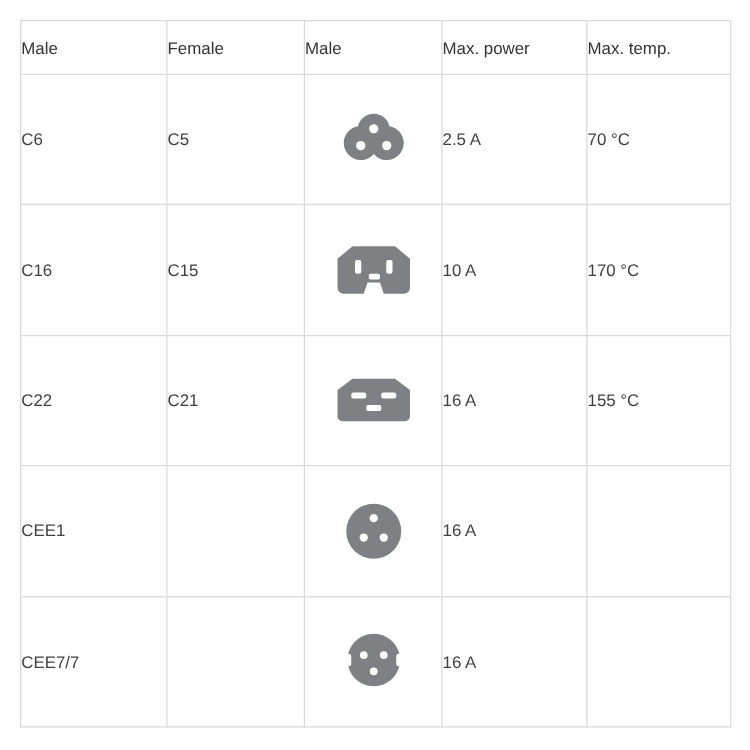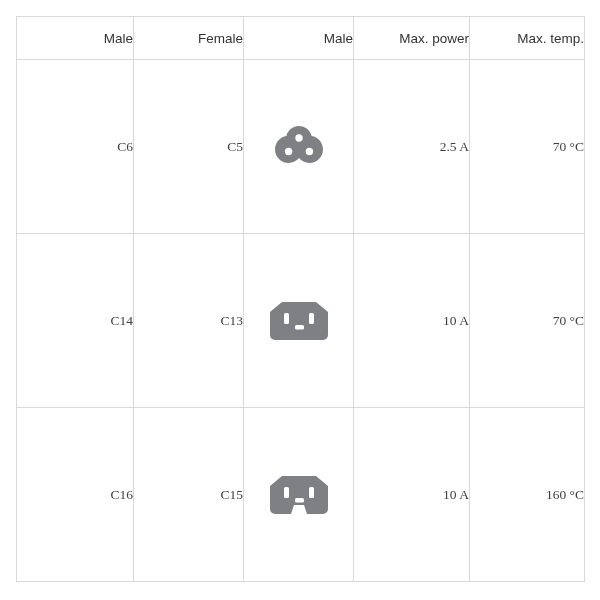--- a/index.html
+++ b/index.html
@@ -22,36 +22,35 @@
   }
   table.connector-table {
     width: 568px;
     height: 566px;
     border-collapse: collapse;
     table-layout: fixed;
   }
   table.connector-table td,
   table.connector-table th {
     border: 1px solid #d9d9d9;
-    text-align: right;
+    text-align: left;
     vertical-align: middle;
     font-weight: normal;
     font-size: 13.5px;
     color: #3f3f3f;
     padding: 0;
     margin-top: 12px;
   }
   table.connector-table thead th {
     height: 42px;
     font-size: 13.5px;
     color: #333333;
   }
   table.connector-table tbody td {
     height: 63px;
-    font-family: Liberation Serif, serif;
   }
   col.c-male   { width: 117px; }
   col.c-female { width: 110px; }
   col.c-vorm   { width: 110px; }
   col.c-power  { width: 116px; }
   col.c-temp   { width: 115px; }
 
   .shape-cell {
     position: relative;
     height: 63px;
@@ -102,53 +101,87 @@
               <circle class="holewhite" cx="20.6" cy="27.5" r="3.7"></circle>
               <circle class="holewhite" cx="41.4" cy="27.5" r="3.7"></circle>
             </svg>
           </div>
         </td>
         <td>2.5 A</td>
         <td>70 °C</td>
       </tr>
 
 
-      <tr>
-        <td>C14</td>
-        <td>C13</td>
-        <td class="shape-cell">
-          <div class="shape-holder">
-            <svg class="conn" width="62" height="42" viewBox="0 0 62 42" aria-hidden="true">
-              <path class="fillgray" d="M14 2h34l12 10v23a5 5 0 0 1-5 5H7a5 5 0 0 1-5-5V12L14 2z"></path>
-              <rect class="holewhite" x="16" y="13" width="5" height="11" rx="1.6"></rect>
-              <rect class="holewhite" x="41" y="13" width="5" height="11" rx="1.6"></rect>
-              <rect class="holewhite" x="27" y="25" width="9" height="4.6" rx="1.6"></rect>
-            </svg>
-          </div>
-        </td>
-        <td>10 A</td>
-        <td>70 °C</td>
-      </tr>
 
       <tr>
         <td>C16</td>
         <td>C15</td>
         <td class="shape-cell">
           <div class="shape-holder">
             <svg class="conn" width="62" height="42" viewBox="0 0 62 42" aria-hidden="true">
               <path class="fillgray" d="M14 2h34l12 10v23a5 5 0 0 1-5 5H39l-3-9h-10l-3 9H7a5 5 0 0 1-5-5V12L14 2z"></path>
               <rect class="holewhite" x="16" y="13" width="5" height="11" rx="1.6"></rect>
               <rect class="holewhite" x="41" y="13" width="5" height="11" rx="1.6"></rect>
               <rect class="holewhite" x="27" y="24" width="9" height="4.6" rx="1.6"></rect>
             </svg>
           </div>
         </td>
         <td>10 A</td>
-        <td>160 °C</td>
+        <td>170 °C</td>
       </tr>
 
 
+      <tr>
+        <td>C22</td>
+        <td>C21</td>
+        <td class="shape-cell">
+          <div class="shape-holder">
+            <svg class="conn" width="62" height="38" viewBox="0 0 62 38" aria-hidden="true">
+              <path class="fillgray" d="M14 2h34l12 9v21a4 4 0 0 1-4 4H6a4 4 0 0 1-4-4V11L14 2z"></path>
+              <rect class="holewhite" x="13" y="13" width="12" height="4.8" rx="1.6"></rect>
+              <rect class="holewhite" x="37" y="13" width="12" height="4.8" rx="1.6"></rect>
+              <rect class="holewhite" x="25" y="23" width="12" height="4.8" rx="1.6"></rect>
+            </svg>
+          </div>
+        </td>
+        <td>16 A</td>
+        <td>155 °C</td>
+      </tr>
 
+      <tr>
+        <td>CEE1</td>
+        <td></td>
+        <td class="shape-cell">
+          <div class="shape-holder">
+            <svg class="conn" width="48" height="48" viewBox="0 0 48 48" aria-hidden="true">
+              <circle class="fillgray" cx="24" cy="24" r="22"></circle>
+              <circle class="holewhite" cx="24" cy="13.5" r="3.3"></circle>
+              <circle class="holewhite" cx="16" cy="29" r="3.3"></circle>
+              <circle class="holewhite" cx="32" cy="29" r="3.3"></circle>
+            </svg>
+          </div>
+        </td>
+        <td>16 A</td>
+        <td></td>
+      </tr>
 
+      <tr>
+        <td>CEE7/7</td>
+        <td></td>
+        <td class="shape-cell">
+          <div class="shape-holder">
+            <svg class="conn" width="52" height="46" viewBox="0 0 52 46" aria-hidden="true">
+              <path class="fillgray" d="M26 1C14.4 1 5 10.4 5 22s9.4 21 21 21 21-9.4 21-21S37.6 1 26 1z"></path>
+              <rect class="holewhite" x="1" y="17" width="7" height="10" rx="2"></rect>
+              <rect class="holewhite" x="44" y="17" width="7" height="10" rx="2"></rect>
+              <circle class="holewhite" cx="18" cy="18" r="3.1"></circle>
+              <circle class="holewhite" cx="34" cy="18" r="3.1"></circle>
+              <circle class="holewhite" cx="26" cy="31" r="3.1"></circle>
+            </svg>
+          </div>
+        </td>
+        <td>16 A</td>
+        <td></td>
+      </tr>
 
     </tbody>
   </table>
 </div>
 
 </body></html>

